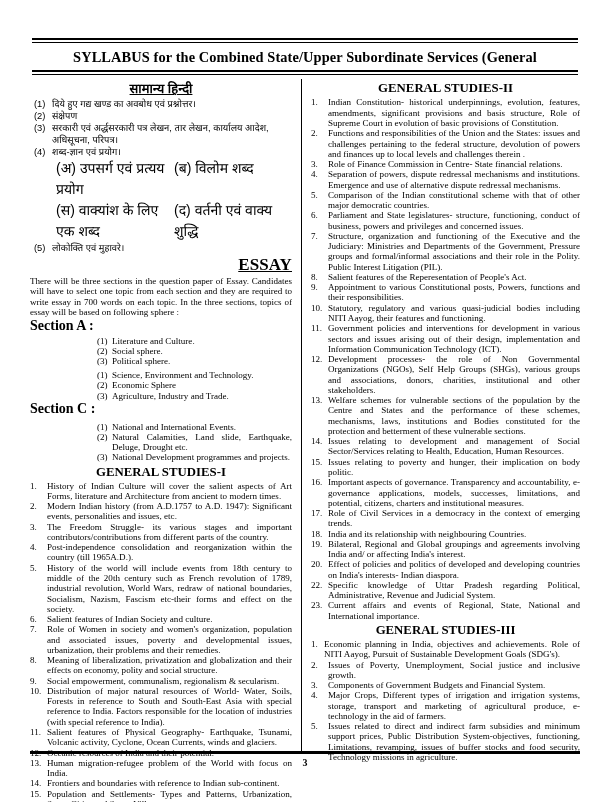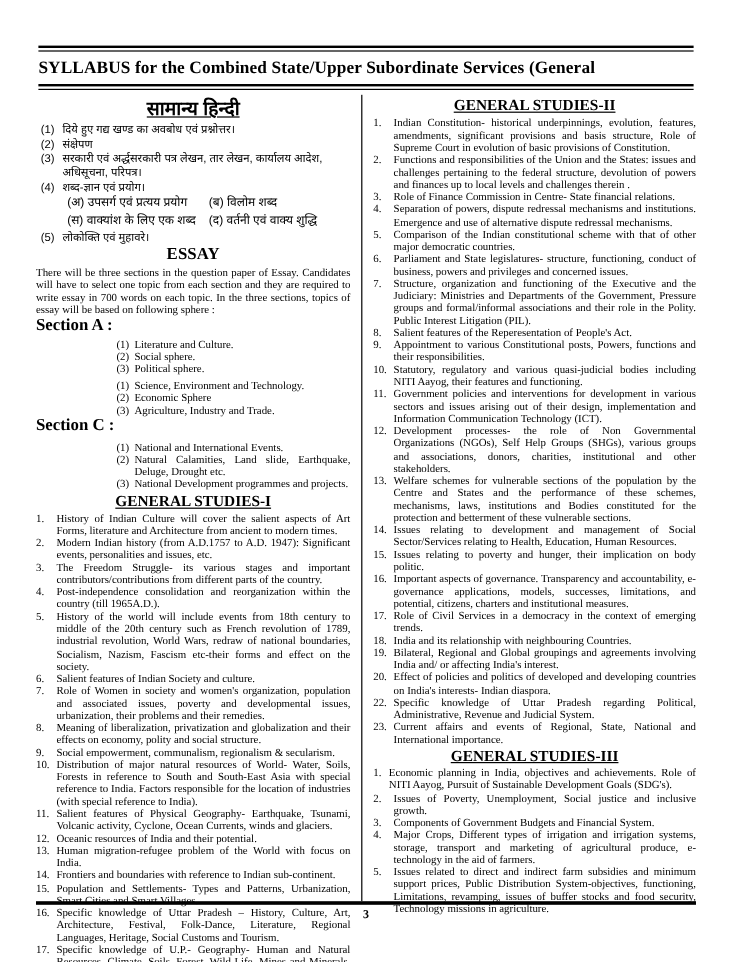--- a/index.html
+++ b/index.html
@@ -35,21 +35,21 @@
   .rule-under {
     border-top: 2.5px solid #000;
     border-bottom: 1px solid #000;
     height: 2px;
     margin-top: 4px;
   }
   .doc-title {
     font-weight: bold;
     font-size: 14.4px;
     line-height: 1.28;
-    text-align: left;
+    text-align: center;
     letter-spacing: 0.1px;
   }
   
   .columns {
     display: flex;
     margin: 4px 30px 0 30px;
     height: 672px;
     position: relative;
   }
   .col {
@@ -63,39 +63,39 @@
     width: 0;
     border-left: 1px solid #000;
     margin: 0 0px;
   }
   .col-right {
     width: 278px;
     padding-left: 9px;
   }
   
   .sec-head {
-    text-align: center;
-    font-weight: bold;
-    font-size: 14px;
+    text-align: right;
+    font-weight: bold;
+    font-size: 17px;
+    text-decoration: underline;
     margin: 1px 0 1px 0;
     letter-spacing: 0.1px;
   }
   .sec-head-hindi {
     text-align: center;
     font-weight: bold;
-    font-size: 16px;
+    font-size: 13px;
     text-decoration: underline;
     margin: 0 0 1px 0;
     font-family: "Liberation Sans", "DejaVu Sans", sans-serif;
   }
   .sec-head-gs {
     text-align: center;
     font-weight: bold;
     font-size: 12.8px;
-    text-decoration: underline;
     margin: 2px 0 1px 0;
   }
   
   .row {
     display: flex;
     font-size: 9.05px;
     line-height: 1.135;
     text-align: justify;
     margin-bottom: 0px;
   }
@@ -124,21 +124,21 @@
     flex: 0 0 auto;
     width: 22px;
     padding-left: 4px;
     box-sizing: border-box;
   }
   .hrow .htxt {
     flex: 1 1 auto;
   }
   .hsub {
     display: flex;
-    font-size: 10px;
+    font-size: 14px;
     line-height: 1.5;
     font-family: "Liberation Sans", "DejaVu Sans", sans-serif;
     padding-left: 26px;
   }
   .hsub .c1 { flex: 0 0 118px; }
   .hsub .c2 { flex: 1 1 auto; }
   
   .essay-para {
     font-size: 9.05px;
     line-height: 1.17;

